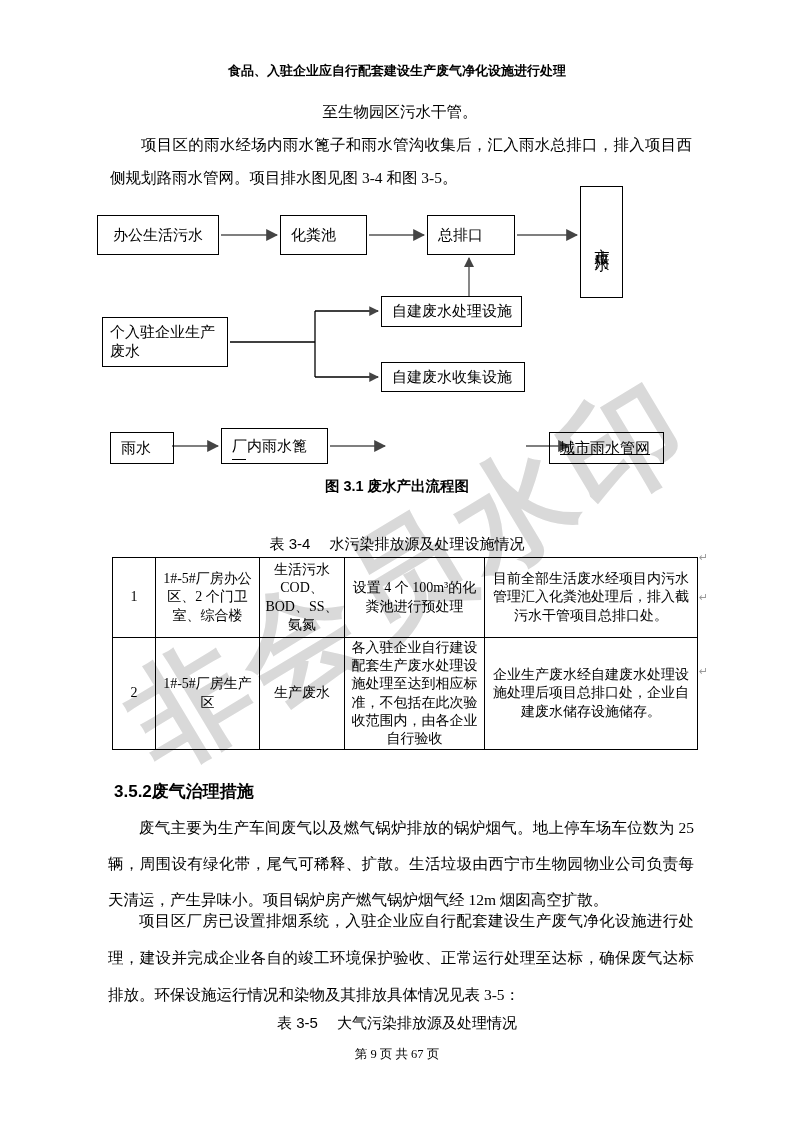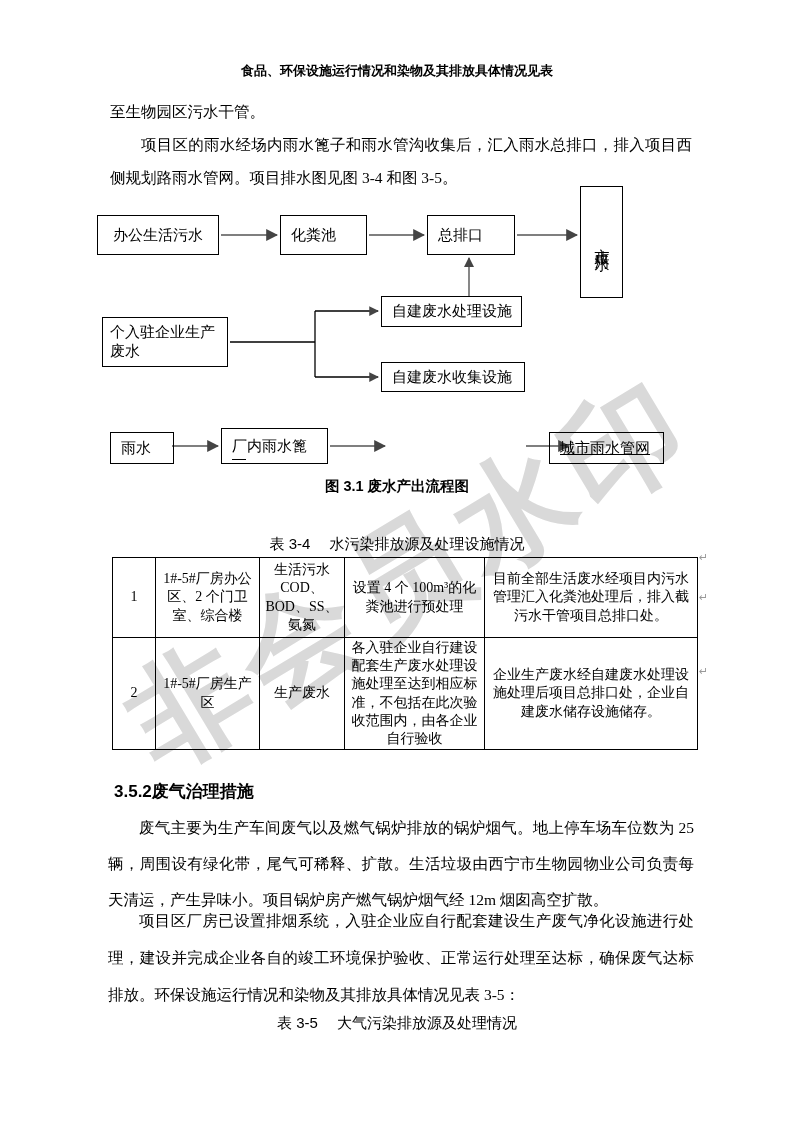--- a/index.html
+++ b/index.html
@@ -26,21 +26,21 @@
     z-index:0;
     user-select:none;
   }
   .layer{position:absolute;left:0;top:0;width:794px;height:1122px;z-index:1;}
   .doc-header{
     position:absolute;top:62px;left:0;width:794px;
     text-align:center;
     font-family:"Liberation Sans","DejaVu Sans",sans-serif;
     font-weight:bold;font-size:13px;
   }
-  .body-text{font-size:15.5px;line-height:33px;}
+  .body-text{font-size:15.5px;line-height:33px;text-align:center;}
   .p1{position:absolute;top:95px;left:110px;width:580px;}
   .p2{position:absolute;top:128px;left:110px;width:582px;text-indent:2em;text-align:justify;}
   
   .flowchart{position:absolute;top:170px;left:0;width:794px;height:310px;padding-left:20px;}
   .fbox{
     position:absolute;box-sizing:border-box;
     border:1.5px solid #000;
     display:flex;align-items:center;justify-content:center;
     font-size:15px;line-height:1.25;background:transparent;
   }
@@ -90,21 +90,21 @@
 </style>
 </head>
 <body>
 
 <div class="page">
 
   <div class="watermark">非会员水印</div>
 
   <div class="layer">
 
-    <div class="doc-header">食品、环保设施运行情况和染物及其排放具体情况见表</div>
+    <div class="doc-header">食品、入驻企业应自行配套建设生产废气净化设施进行处理</div>
 
     <div class="body-text p1">至生物园区污水干管。</div>
     <div class="body-text p2">项目区的雨水经场内雨水篦子和雨水管沟收集后，汇入雨水总排口，排入项目西侧规划路雨水管网。项目排水图见图 3-4 和图 3-5。</div>
 
     <div class="flowchart">
       <svg class="arrows" width="794" height="310" viewBox="0 0 794 310">
         <defs>
           <marker id="arr" viewBox="0 0 10 10" refX="9" refY="5" markerWidth="7.5" markerHeight="7.5" orient="auto-start-reverse">
             <path d="M0,0 L10,5 L0,10 z" fill="#444"></path>
           </marker>
@@ -174,15 +174,16 @@
     <span class="cell-mark" style="top:592px;">↵</span>
     <span class="cell-mark" style="top:666px;">↵</span>
 
     <div class="sec-heading">3.5.2废气治理措施</div>
 
     <div class="p3">废气主要为生产车间废气以及燃气锅炉排放的锅炉烟气。地上停车场车位数为 25 辆，周围设有绿化带，尾气可稀释、扩散。生活垃圾由西宁市生物园物业公司负责每天清运，产生异味小。项目锅炉房产燃气锅炉烟气经 12m 烟囱高空扩散。</div>
     <div class="p4">项目区厂房已设置排烟系统，入驻企业应自行配套建设生产废气净化设施进行处理，建设并完成企业各自的竣工环境保护验收、正常运行处理至达标，确保废气达标排放。环保设施运行情况和染物及其排放具体情况见表 3-5：</div>
 
     <div class="tbl-title tbl35-title">表 3-5　 大气污染排放源及处理情况</div>
 
+    <div class="doc-footer">第 9 页 共 67 页</div>
 
   </div>
 </div>
 
 </body></html>

